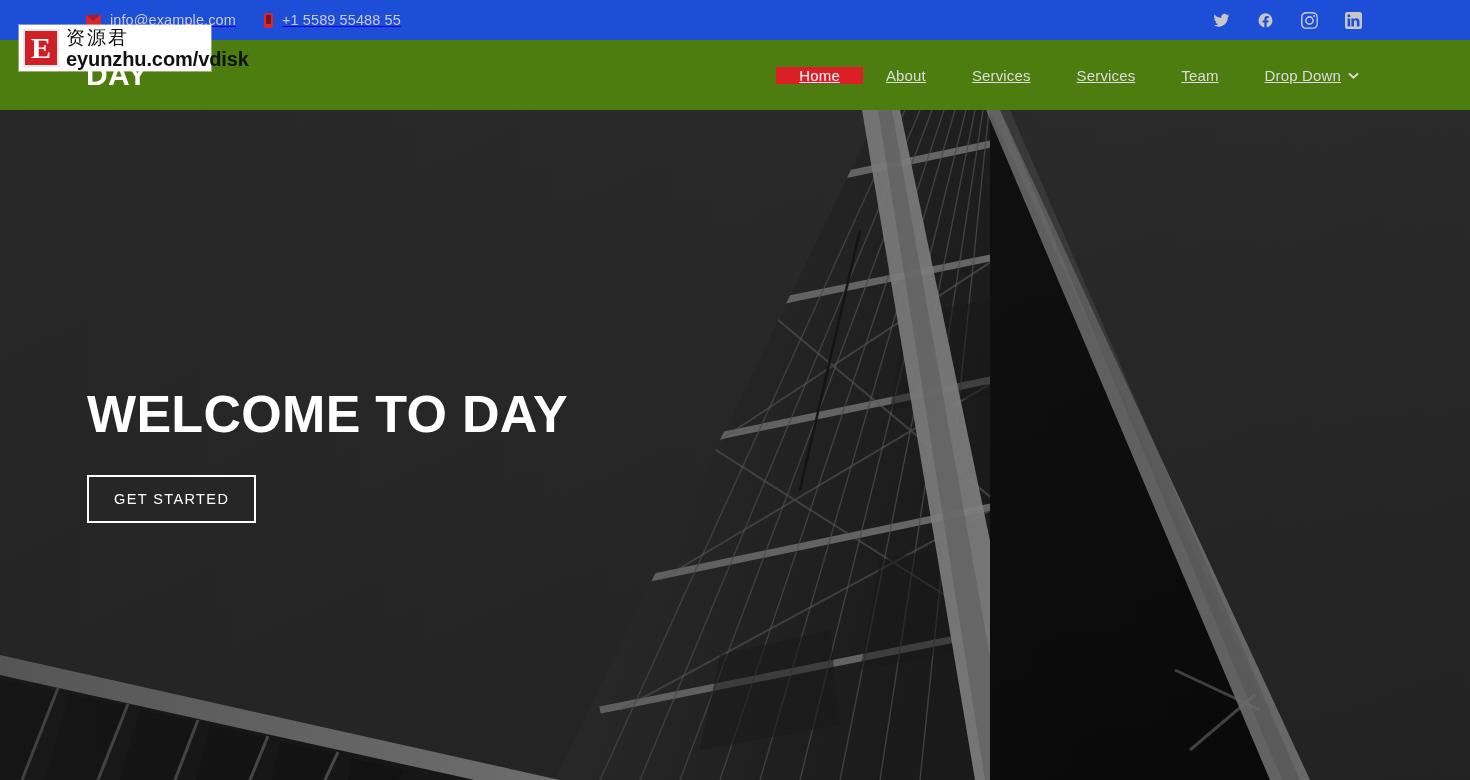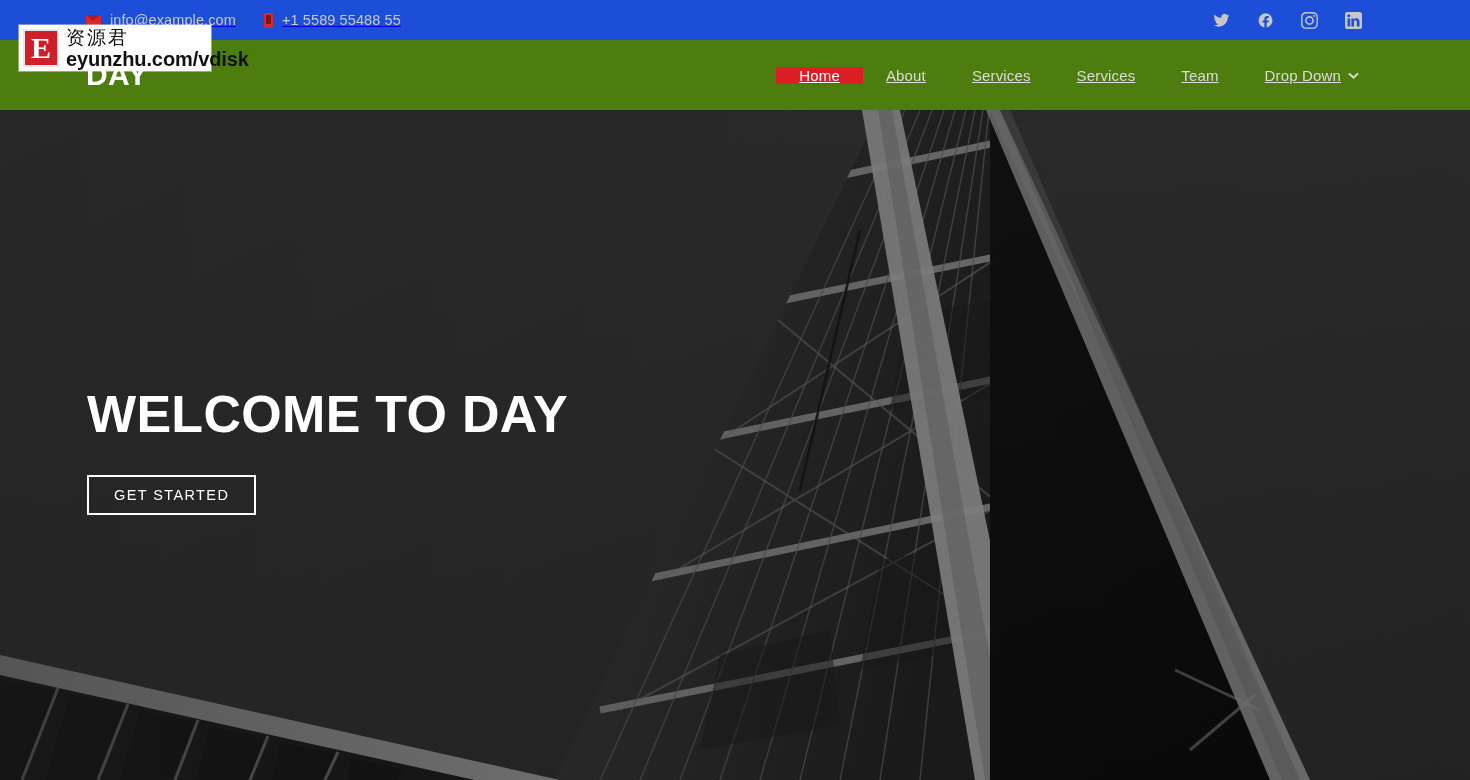--- a/index.html
+++ b/index.html
@@ -94,21 +94,21 @@
     font-size:52px; font-weight:700; color:#ffffff;
     letter-spacing:.3px; line-height:1.05; white-space:nowrap;margin-top:32px;
   }
   .hero-sub {
     margin-top:20px;
     font-size:24px; font-weight:400; color:#eaeaea;
     letter-spacing:.1px; white-space:nowrap;
   }
   .hero-btn {
     margin-top:33px; display:inline-flex; align-items:center; justify-content:center;
-    height:40px; padding:0 25px;
+    height:48px; padding:0 25px;
     border:2px solid #ffffff; background:transparent;
     color:#ffffff; font-size:14.5px; letter-spacing:1.4px;
     font-family:"Liberation Sans", sans-serif; cursor:pointer;
   }
 
   
   .watermark {
     position:absolute; left:19px; top:25px;
     width:192px; height:46px;
     background:#ffffff; z-index:60;

